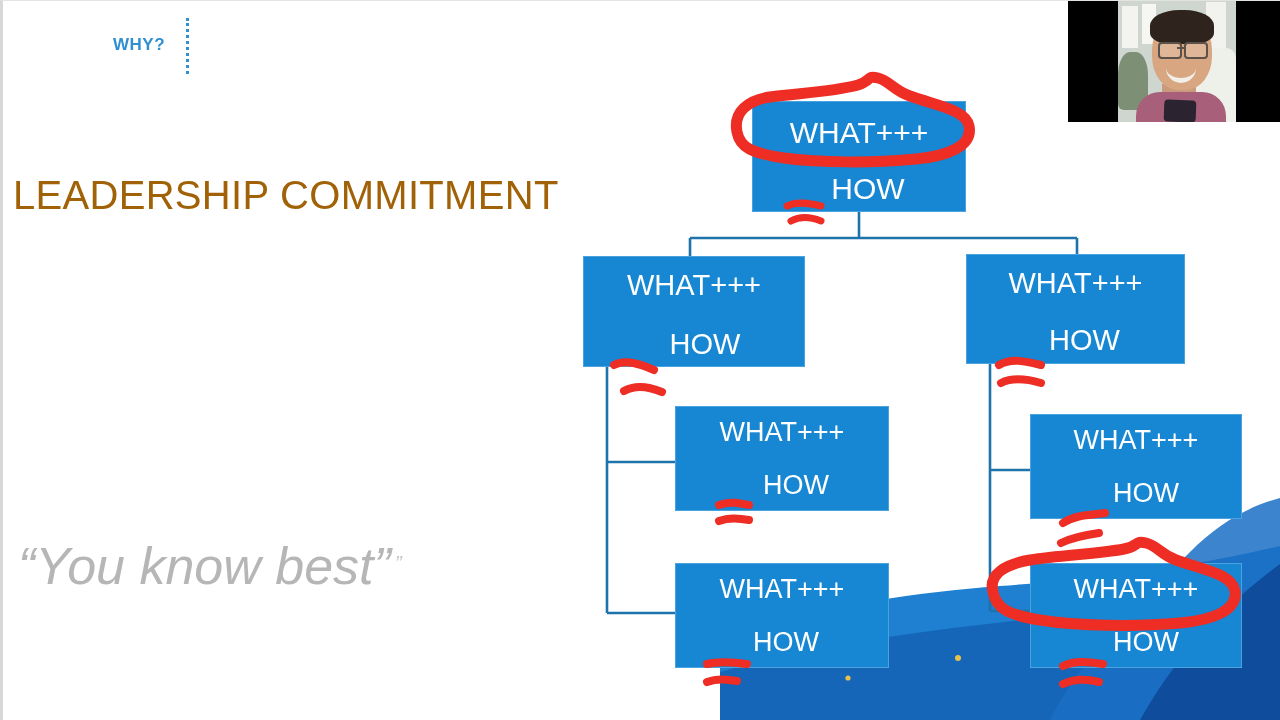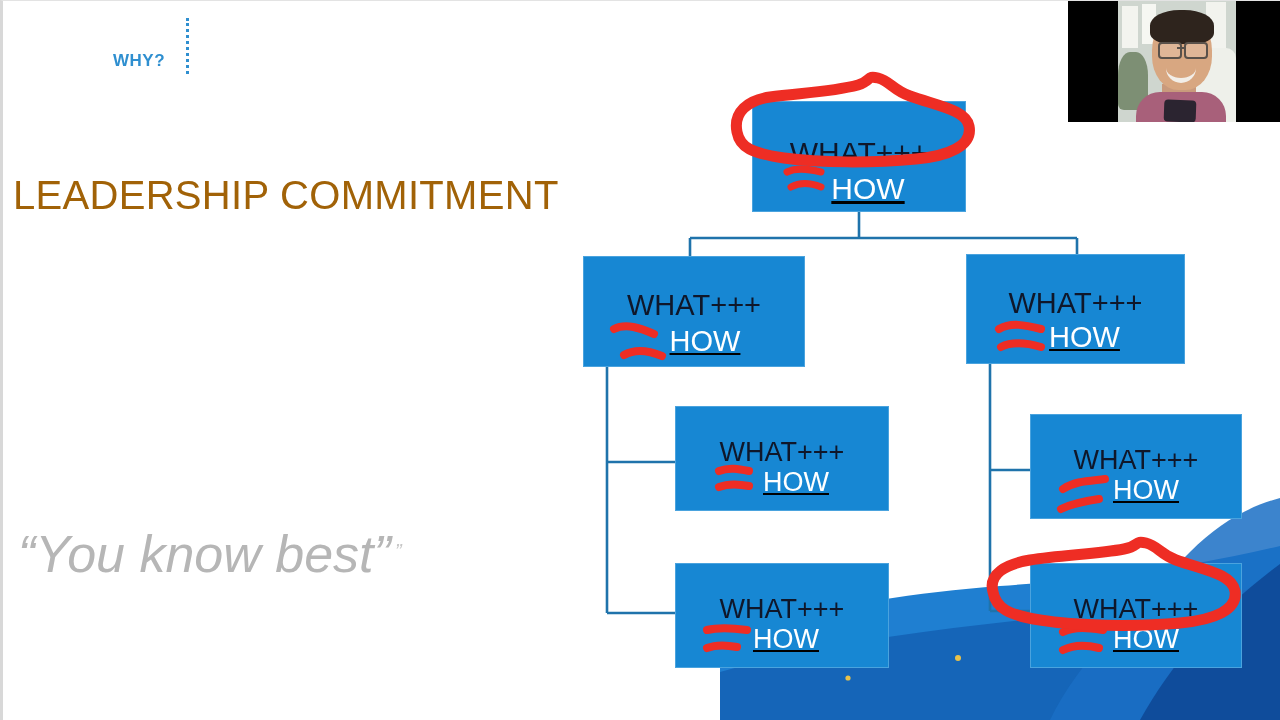--- a/index.html
+++ b/index.html
@@ -41,21 +41,20 @@
   
   .why-label {
     position: absolute;
     left: 113px;
     top: 35px;
     font-size: 17px;
     font-weight: 600;
     letter-spacing: 0.5px;
     color: #2f8fd0;
     z-index: 10;
-    margin-top: 16px;
   }
   .why-divider {
     position: absolute;
     left: 186px;
     top: 18px;
     width: 0;
     height: 56px;
     border-left: 3px dotted #2f8fd0;
     z-index: 10;
   }
@@ -78,21 +77,21 @@
     font-weight: 700;
     letter-spacing: 1px;
     color: #F6A14A;
     -webkit-text-stroke: 1.5px #F9C894;
     paint-order: stroke fill;
     z-index: 10;
   }
   .quote-line {
     position: absolute;
     left: 18px;
-    top: 524px;
+    top: 536px;
     font-size: 52px;
     font-style: italic;
     font-weight: 400;
     color: #b6b6b6;
     white-space: nowrap;
     z-index: 10;
   }
   .quote-line .trail-mark {
     font-size: 20px;
     vertical-align: 14px;
@@ -108,31 +107,29 @@
     position: absolute;
     background: #1787d3;
     border: 1px solid #4aa3de;
     box-sizing: border-box;
     z-index: 14;
   }
   .node .what {
     position: absolute;
     left: 0; right: 0;
     text-align: center;
-    color: #0f172a;
+    color: #ffffff;
     font-weight: 400;
-    margin-top: 20px;
   }
   .node .how-row {
     position: absolute;
     left: 0; right: 0;
     display: flex;
-    align-items: flex-start;
+    align-items: flex-end;
     justify-content: center;
-    text-decoration: underline;
   }
   .node .how {
     color: #ffffff;
     font-weight: 400;
   }
   
   .dash-slot {
     position: relative;
     width: 0;
     height: 0;

